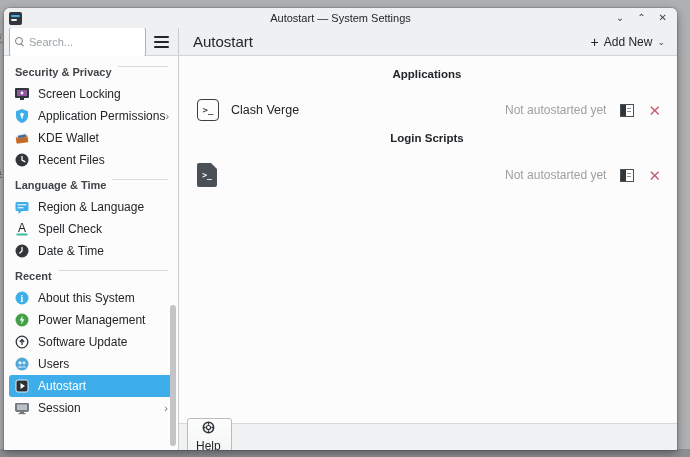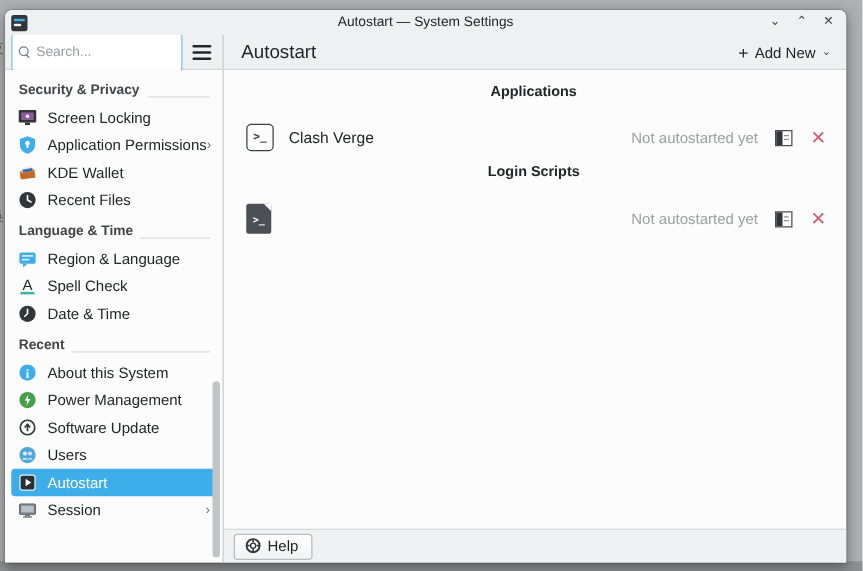--- a/index.html
+++ b/index.html
@@ -43,21 +43,21 @@
   .toolbar-main { flex:1; display:flex; align-items:center; padding:0 12px 0 14px; }
   .page-title { font-size:15px; color:#232629; }
   .add-new { margin-left:auto; display:flex; align-items:center; gap:5px; cursor:pointer; }
   .add-plus { font-size:14px; color:#232629; line-height:1; }
   .add-label { font-size:12px; color:#232629; }
   .add-caret { font-size:9px; color:#42464a; }
 
   
   .body-row { flex:1; display:flex; min-height:0; }
   .sidebar { width:175px; flex:0 0 auto; background:#fcfcfc; border-right:1px solid #c9cbcc; padding-top:6px; position:relative; overflow:hidden; }
-  .nav-sec { display:flex; align-items:flex-end; padding:8px 10px 5px 11px; gap:6px; }
+  .nav-sec { display:flex; align-items:flex-start; padding:8px 10px 5px 11px; gap:6px; }
   .nav-sec:first-child { padding-top:4px; }
   .nav-sec-label { font-size:11px; font-weight:bold; color:#40454a; white-space:nowrap; }
   .nav-sec-line { flex:1; height:1px; background:#dadbdc; }
   .nav-item { height:22px; display:flex; align-items:center; margin:0 5px; padding:0 5px; border-radius:3px; cursor:pointer; }
   .nav-item .ico { width:16px; height:16px; flex:0 0 auto; margin-right:8px; position:relative; }
   .nav-item .lbl { font-size:12px; color:#232629; white-space:nowrap; }
   .nav-item .chev { margin-left:auto; font-size:11px; color:#6d7377; }
   .nav-item.selected { background:#3daee9; }
   .nav-item.selected .lbl { color:#ffffff; }
   .sb-scroll { position:absolute; right:2px; top:249px; width:6px; height:141px; background:#c2c4c5; border-radius:3px; cursor:pointer; }
@@ -80,21 +80,21 @@
   .script-icon { width:20px; height:24px; background:#4a5055; border-radius:2px; margin-right:12px; flex:0 0 auto; position:relative;
                  display:flex; align-items:center; justify-content:center; font-family:"DejaVu Sans Mono",monospace; font-size:8px; font-weight:bold; color:#fff; }
   .script-icon::before { content:""; position:absolute; right:0; top:0; border-style:solid; border-width:0 6px 6px 0; border-color:transparent #fcfcfc transparent transparent; }
   .prop-icon { width:14px; height:13px; border:1px solid #4a4f54; background:#fff; position:relative; cursor:pointer; }
   .prop-icon::before { content:""; position:absolute; left:0; top:0; width:5px; height:11px; background:#31363b; }
   .prop-icon::after { content:""; position:absolute; right:2px; top:3px; width:4px; height:1px; background:#8d9296; box-shadow:0 3px 0 #8d9296; }
 
   
   .footer { flex:0 0 auto; height:27px; background:#f0f1f2; border-top:1px solid #d8d9da; display:flex; align-items:center; padding:0 8px; }
   .help-btn { display:flex; align-items:center; gap:5px; padding:2px 10px 3px 8px; background:linear-gradient(#fdfdfd,#f2f3f4);
-              border:1px solid #b9bbbd; border-radius:3px; cursor:pointer; }
+              border:1px solid #b9bbbd; border-radius:3px; cursor:pointer;flex-direction:column; }
   .help-label { font-size:12px; color:#232629; }
 
   svg { display:block; }
 </style>
 </head>
 <body>
 
 <div class="desktop-frag frag-1"><span>夜</span></div>
 <div class="desktop-frag frag-2"><span>换</span></div>
 <div class="desktop-bottom"></div>

